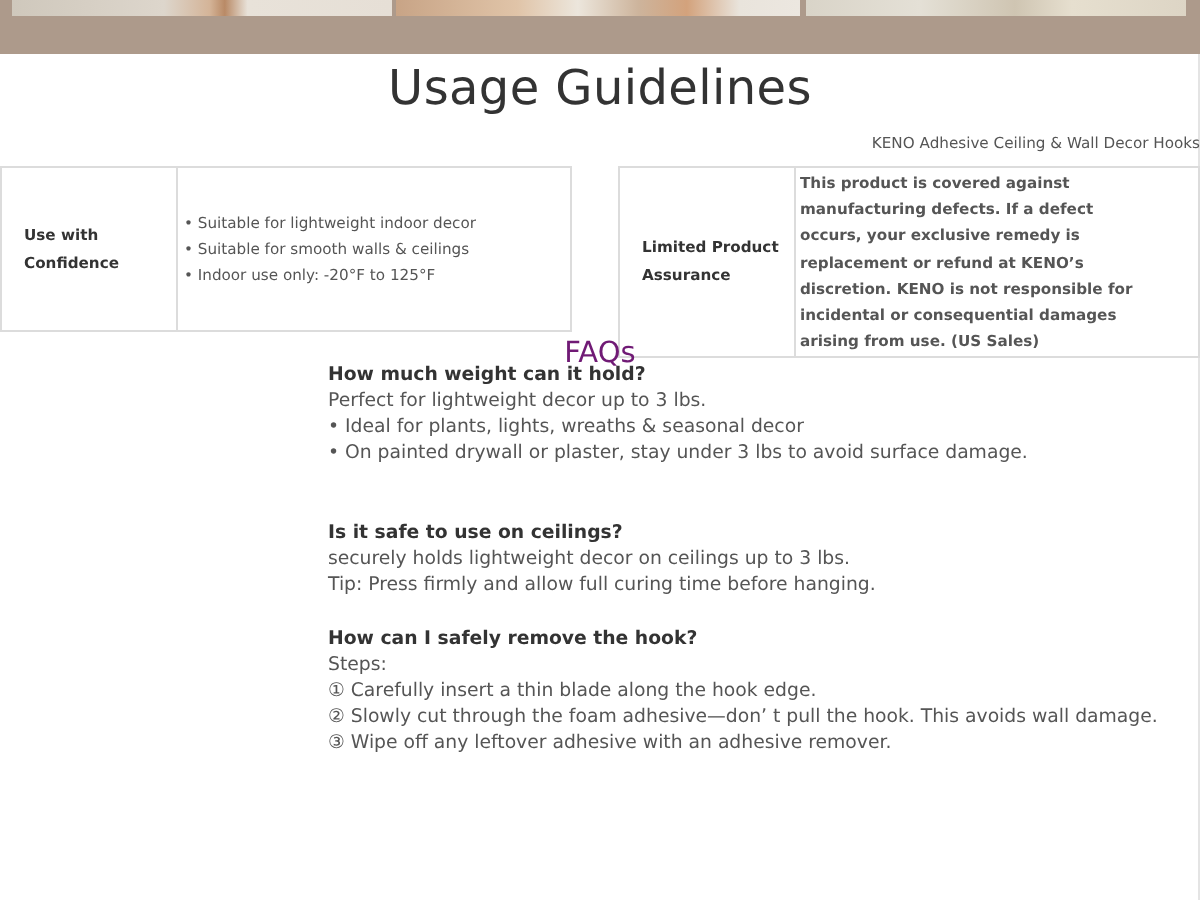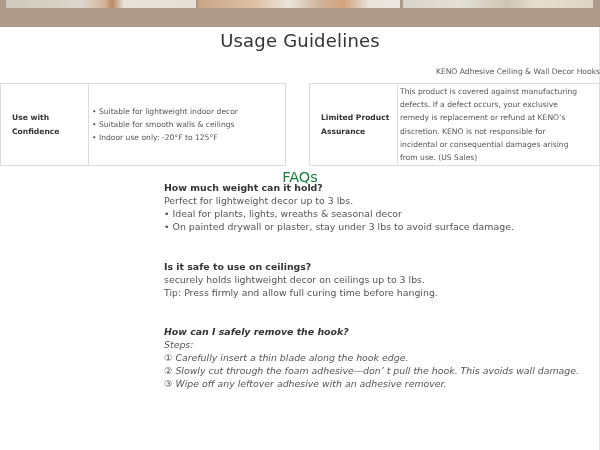--- a/index.html
+++ b/index.html
@@ -23,21 +23,21 @@
       background: linear-gradient(90deg, #c8a486 0%, #e0c4a8 30%, #ece6dc 45%, #cdb49c 60%, #d3a27c 72%, #e9e4dc 85%, #ece7e0 100%); }
     .photo.p3 { left: 403px; width: 190px;
       background: linear-gradient(90deg, #d9d4c8 0%, #e4e0d6 30%, #cfc5b2 55%, #e6dfcf 70%, #ddd5c5 100%); }
 
     .page-edge {
       position: absolute; right: 0; top: 27px; width: 1px; height: 423px; background: #e4e4e4;
     }
 
     .title {
       position: absolute; left: 0; top: 30px; width: 600px; text-align: center;
-      font-size: 18px; color: #333; font-weight: normal; letter-spacing: 0.2px;
+      font-size: 24px; color: #333; font-weight: normal; letter-spacing: 0.2px;
     }
     .subtitle {
       position: absolute; left: 0; top: 67px; width: 600px; text-align: right;
       font-size: 7.6px; color: #555;
     }
 
     table.info {
       position: absolute; top: 83px; height: 83px;
       border-collapse: collapse; table-layout: fixed;
       font-size: 7.6px;
@@ -46,34 +46,34 @@
       border: 1px solid #dcdcdc; vertical-align: middle; line-height: 13.2px; color: #555;
     }
     table.info td.label {
       font-weight: bold; color: #333; padding-left: 11px; line-height: 14px;
     }
     table.left { left: 0; width: 286px; }
     table.left td.label { width: 75px; }
     table.left td.body { padding-left: 3px; }
     table.right { left: 309px; width: 291px; }
     table.right td.label { width: 75px; }
-    table.right td.body { padding-left: 2px; padding-right: 21px; }
+    table.right td.body { padding-left: 2px; padding-right: 21px; font-weight: bold; }
 
     .faq-heading {
       position: absolute; left: 0; top: 169px; width: 600px; text-align: center;
-      font-size: 14.5px; color: #15803d;
+      font-size: 14.5px; color: #701a75;
     }
     .faq {
       position: absolute; left: 164px; width: 420px; font-size: 9.4px; line-height: 12.9px; color: #555;
     }
     .faq .q { font-weight: bold; color: #333; }
     .faq .tip { }
     .faq1 { top: 182px; }
     .faq2 { top: 261px; }
-    .faq3 { top: 326px; font-style: italic; }
+    .faq3 { top: 314px; }
     .line { white-space: nowrap; }
   </style>
 </head>
 <body>
 
 <div class="banner">
   <div class="photo p1"></div>
   <div class="photo p2"></div>
   <div class="photo p3"></div>
 </div>

